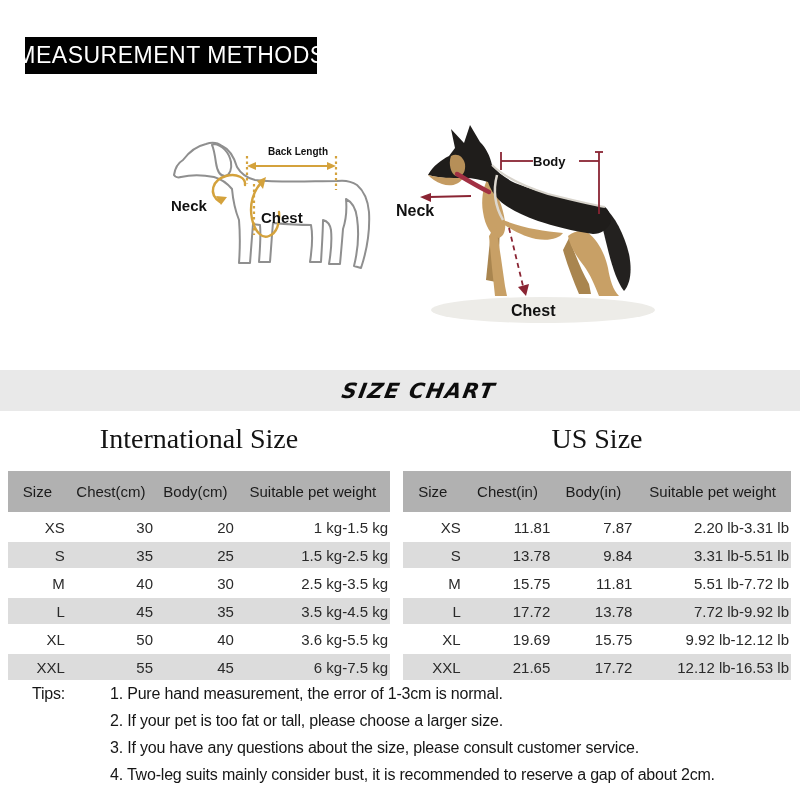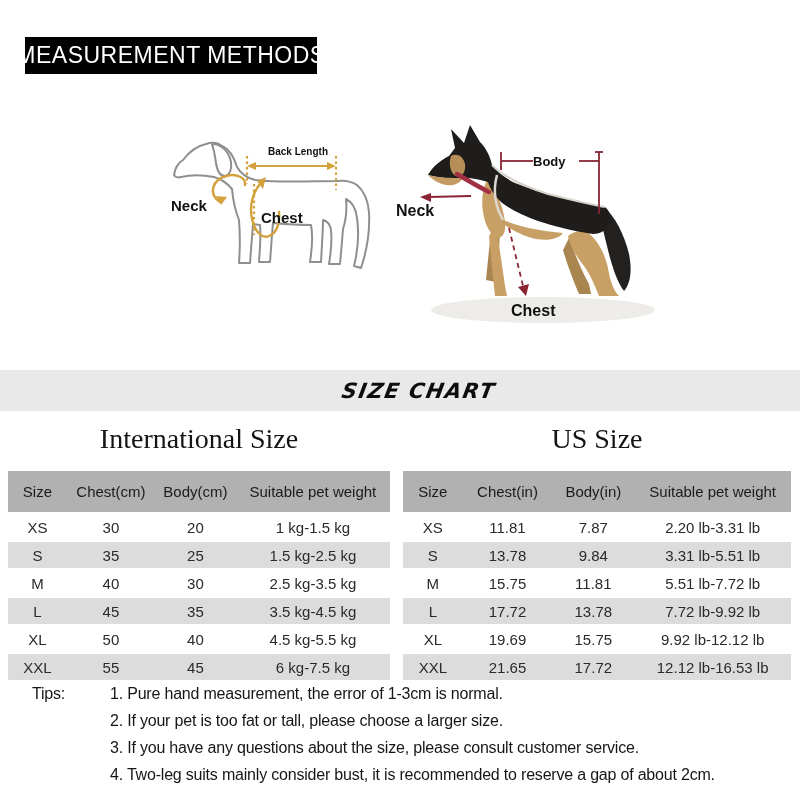--- a/index.html
+++ b/index.html
@@ -47,21 +47,21 @@
     position:absolute;top:469px;border-collapse:separate;border-spacing:0 2px;
     table-layout:fixed;
   }
   .t-left{left:8px;width:382px;}
   .t-right{left:403px;width:388px;}
   .size-table th{
     background:#b1b1b1;height:33px;font-weight:400;font-size:15px;color:#1b1b1b;
     text-align:center;padding:4px 2px;white-space:nowrap;
   }
   .size-table td{
-    height:26px;font-size:15px;color:#2a2a2a;text-align:center;padding:0 2px;white-space:nowrap;
+    height:26px;font-size:15px;color:#2a2a2a;text-align:right;padding:0 2px;white-space:nowrap;
   }
   .size-table tbody tr:nth-child(odd) td{background:#ffffff;}
   .size-table tbody tr:nth-child(even) td{background:#dcdcdc;}
   .size-table th:nth-child(1){width:15%;}
   .size-table th:nth-child(2){width:23%;margin-top:32px;}
   .size-table th:nth-child(3){width:21%;}
   .size-table th:nth-child(4){width:41%;}
   
   .tips{
     position:absolute;left:32px;top:680px;width:740px;display:flex;
@@ -202,21 +202,21 @@
         <tr>
           <td>L</td>
           <td>45</td>
           <td>35</td>
           <td>3.5 kg-4.5 kg</td>
         </tr>
         <tr>
           <td>XL</td>
           <td>50</td>
           <td>40</td>
-          <td>4.5 kg-5.5 kg</td>
+          <td>3.6 kg-5.5 kg</td>
         </tr>
         <tr>
           <td>XXL</td>
           <td>55</td>
           <td>45</td>
           <td>6 kg-7.5 kg</td>
         </tr>
       </tbody>
   </table>
   <table class="size-table t-right">

